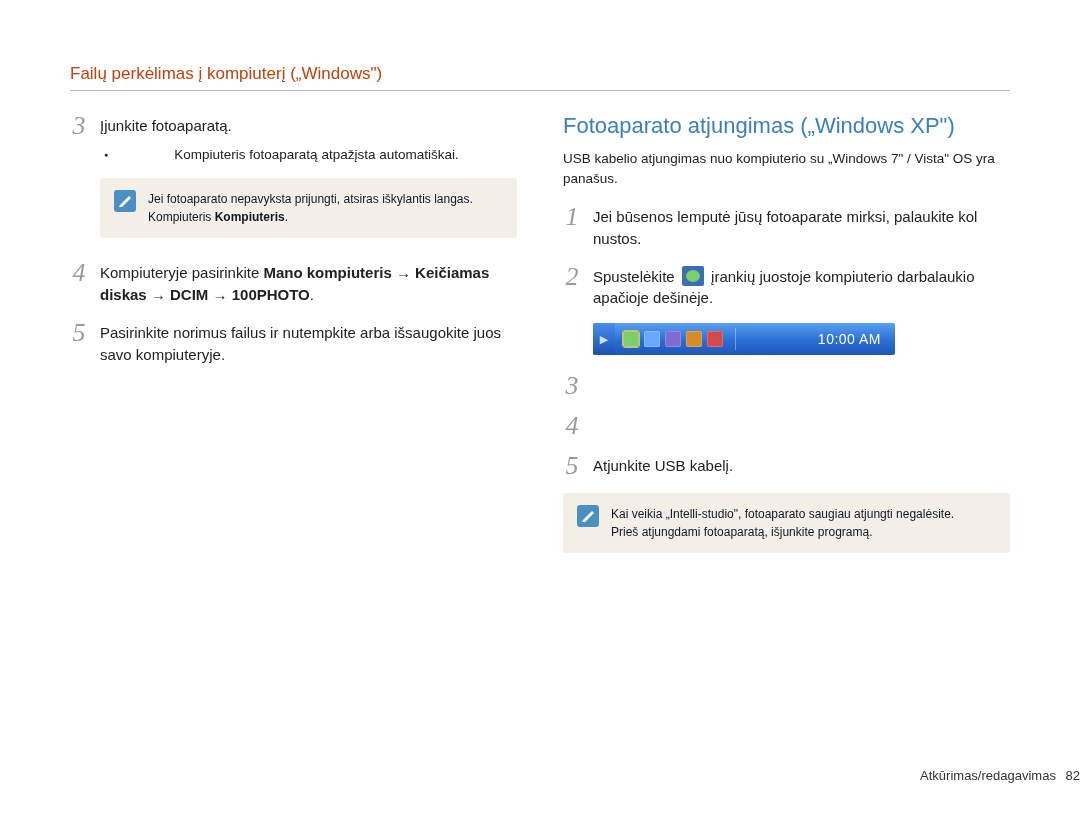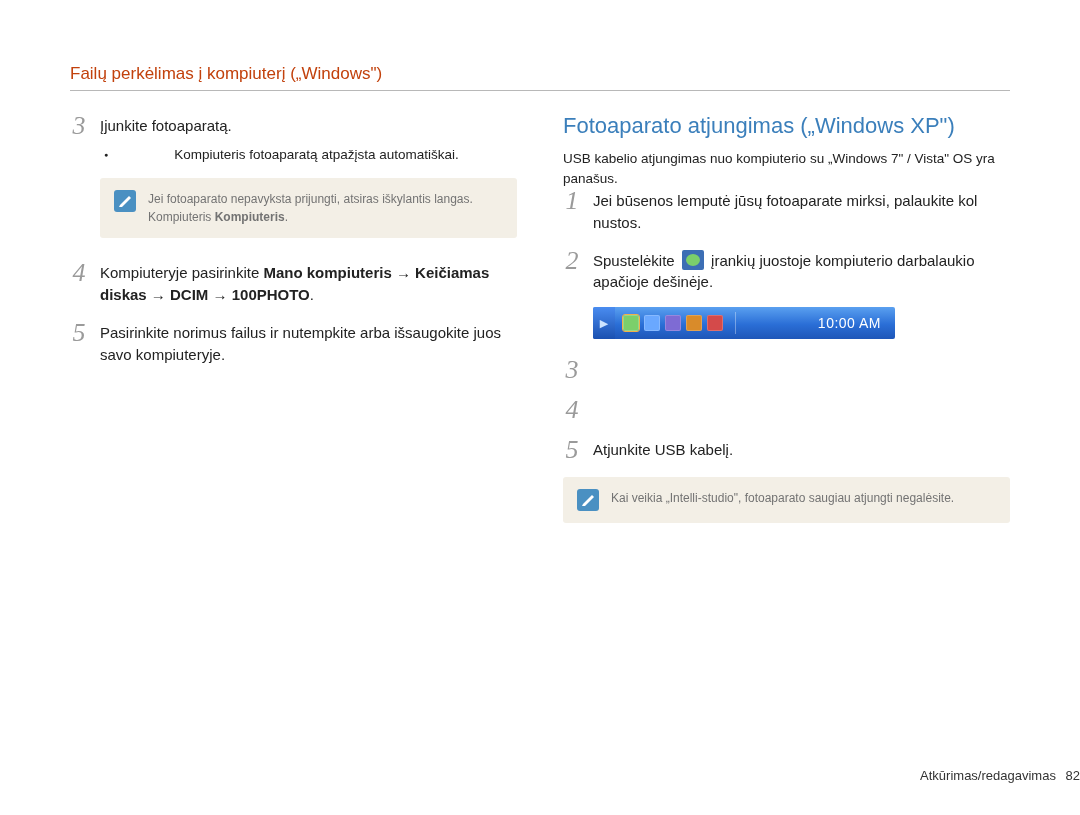--- a/index.html
+++ b/index.html
@@ -35,21 +35,21 @@
   }
   .section-heading {
     color: #3b7fbb;
     font-size: 22px;
     font-weight: 400;
     margin-bottom: 10px;
   }
   .intro-para {
     font-size: 13.5px;
     line-height: 1.45;
-    margin-bottom: 0;
+    margin-bottom: 16px;
   }
   .step {
     display: flex;
     align-items: flex-start;
     gap: 12px;
     margin-bottom: 14px;
   }
   .step-num {
     font-family: Georgia, "Times New Roman", serif;
     font-style: italic;
@@ -99,21 +99,21 @@
     border-radius: 3px;
     flex-shrink: 0;
     display: flex;
     align-items: center;
     justify-content: center;
   }
   .note-icon svg { display:block; }
   .note-text {
     font-size: 12px;
     line-height: 1.5;
-    color: #737373;
+    color: #0f172a;
   }
   .note-text b { font-weight: bold; }
   .inline-icon {
     display: inline-block;
     width: 22px;
     height: 20px;
     background: #3c6eb4;
     border-radius: 2px;
     vertical-align: -4px;
     margin: 0 3px;
@@ -267,20 +267,21 @@
       </div>
 
       <div class="note-box">
         <div class="note-icon">
           <svg width="14" height="14" viewBox="0 0 14 14">
               <path d="M2 11 L11 2 L13 4 L4 13 L1 13 Z" fill="#fff"></path>
             </svg>
         </div>
         <div class="note-text">
           <span>Kai veikia „Intelli-studio", fotoaparato saugiau atjungti negalėsite.</span><br>
+          <span>Prieš atjungdami fotoaparatą, išjunkite programą.</span>
         </div>
       </div>
 
     </div>
   </div>
 </div>
 
 <div class="footer">
   <span>Atkūrimas/redagavimas</span>
   <span class="pageno">82</span>

